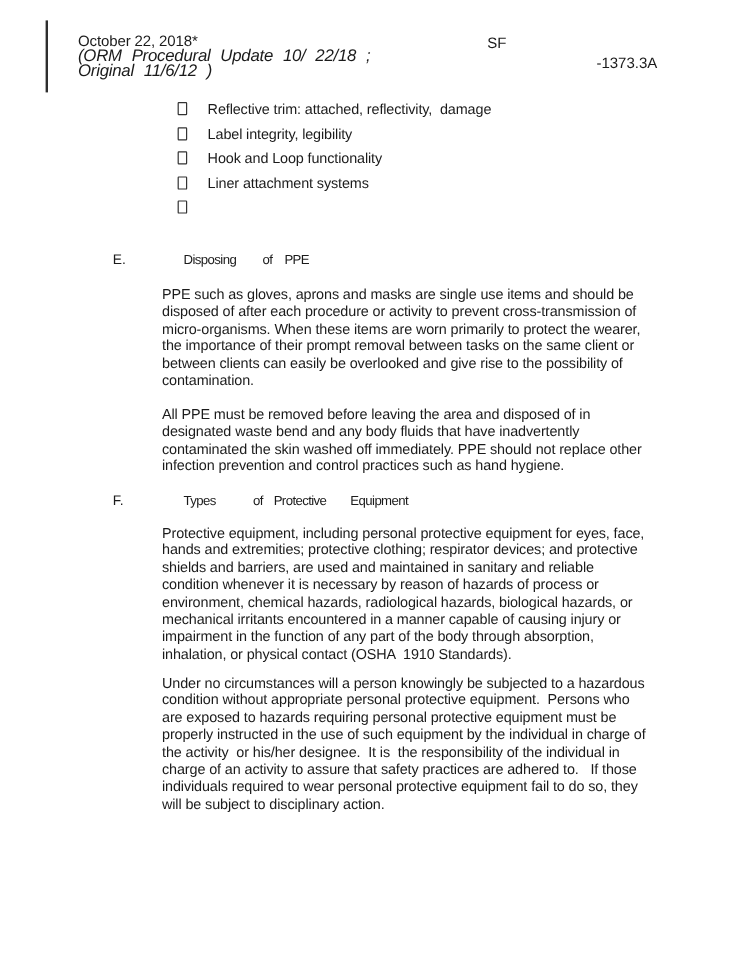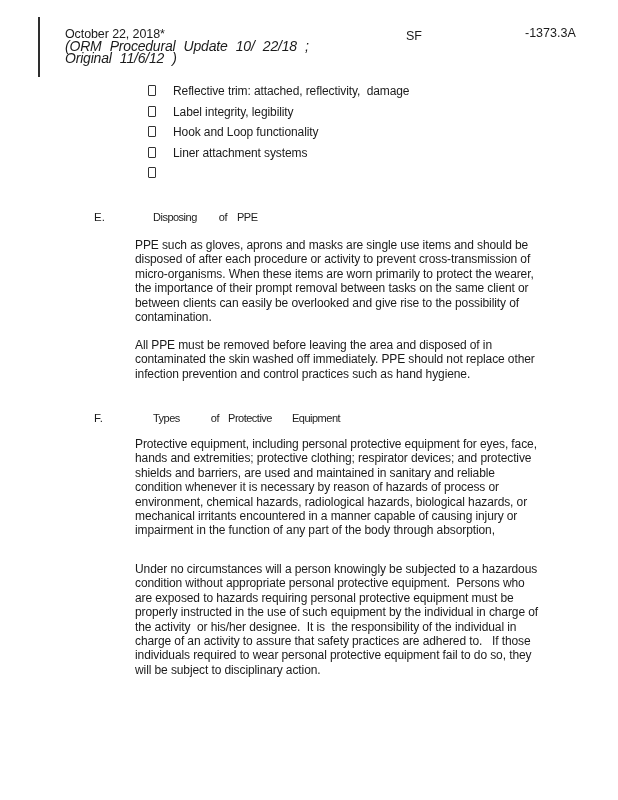--- a/index.html
+++ b/index.html
@@ -11,21 +11,21 @@
     color:#1b1b1b;
     overflow:hidden;
   }
   .pre{white-space:pre;}
   
   .vline{position:absolute;left:38px;top:17px;width:2px;height:60px;background:#2e2e2e;}
   .hdr{position:absolute;left:65px;top:27px;}
   .hdr-date{font-size:12.5px;line-height:14px;letter-spacing:-0.1px;}
   .hdr-italic{font-style:italic;font-size:14px;line-height:11.5px;letter-spacing:-0.2px;word-spacing:4.5px;}
   .sf{position:absolute;left:406px;top:29px;font-size:12.5px;}
-  .docnum{position:absolute;left:497px;top:26px;font-size:12.5px;margin-left:28px;}
+  .docnum{position:absolute;left:497px;top:46px;font-size:12.5px;}
   
   .list{position:absolute;left:148px;top:84px;}
   .li{height:20.6px;font-size:12px;letter-spacing:-0.1px;}
   .box{
     display:inline-block;width:6px;height:9px;
     border:1px solid #333;border-radius:1px;
     margin-right:17px;vertical-align:-1px;background:transparent;
   }
   
   .sec-label{position:absolute;left:94px;font-size:11.5px;letter-spacing:0;}
@@ -82,37 +82,39 @@
     <div class="pre">PPE such as gloves, aprons and masks are single use items and should be</div>
     <div class="pre">disposed of after each procedure or activity to prevent cross-transmission of</div>
     <div class="pre">micro-organisms. When these items are worn primarily to protect the wearer,</div>
     <div class="pre">the importance of their prompt removal between tasks on the same client or</div>
     <div class="pre">between clients can easily be overlooked and give rise to the possibility of</div>
     <div class="pre">contamination.</div>
   </div>
 
   <div class="para p-e2">
     <div class="pre">All PPE must be removed before leaving the area and disposed of in</div>
+    <div class="pre">designated waste bend and any body fluids that have inadvertently</div>
     <div class="pre">contaminated the skin washed off immediately. PPE should not replace other</div>
     <div class="pre">infection prevention and control practices such as hand hygiene.</div>
   </div>
 
   <div class="sec-label top-f">F.</div>
   <div class="sec-head top-f">
     <span class="f-w0">Types</span><span class="f-w1">of</span><span class="f-w2">Protective</span><span>Equipment</span>
   </div>
 
   <div class="para p-f1">
     <div class="pre">Protective equipment, including personal protective equipment for eyes, face,</div>
     <div class="pre">hands and extremities; protective clothing; respirator devices; and protective</div>
     <div class="pre">shields and barriers, are used and maintained in sanitary and reliable</div>
     <div class="pre">condition whenever it is necessary by reason of hazards of process or</div>
     <div class="pre">environment, chemical hazards, radiological hazards, biological hazards, or</div>
     <div class="pre">mechanical irritants encountered in a manner capable of causing injury or</div>
     <div class="pre">impairment in the function of any part of the body through absorption,</div>
+    <div class="pre">inhalation, or physical contact (OSHA  1910 Standards).</div>
   </div>
 
   <div class="para p-f2">
     <div class="pre">Under no circumstances will a person knowingly be subjected to a hazardous</div>
     <div class="pre">condition without appropriate personal protective equipment.  Persons who</div>
     <div class="pre">are exposed to hazards requiring personal protective equipment must be</div>
     <div class="pre">properly instructed in the use of such equipment by the individual in charge of</div>
     <div class="pre">the activity  or his/her designee.  It is  the responsibility of the individual in</div>
     <div class="pre">charge of an activity to assure that safety practices are adhered to.   If those</div>
     <div class="pre">individuals required to wear personal protective equipment fail to do so, they</div>

